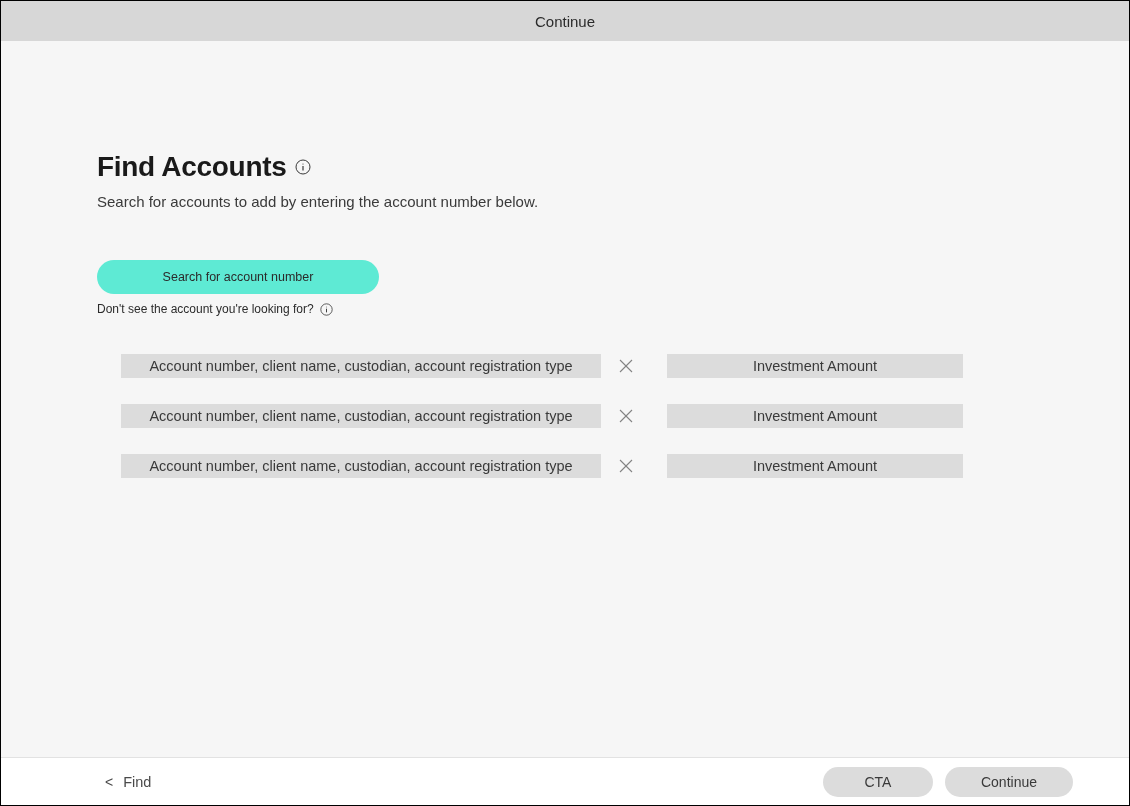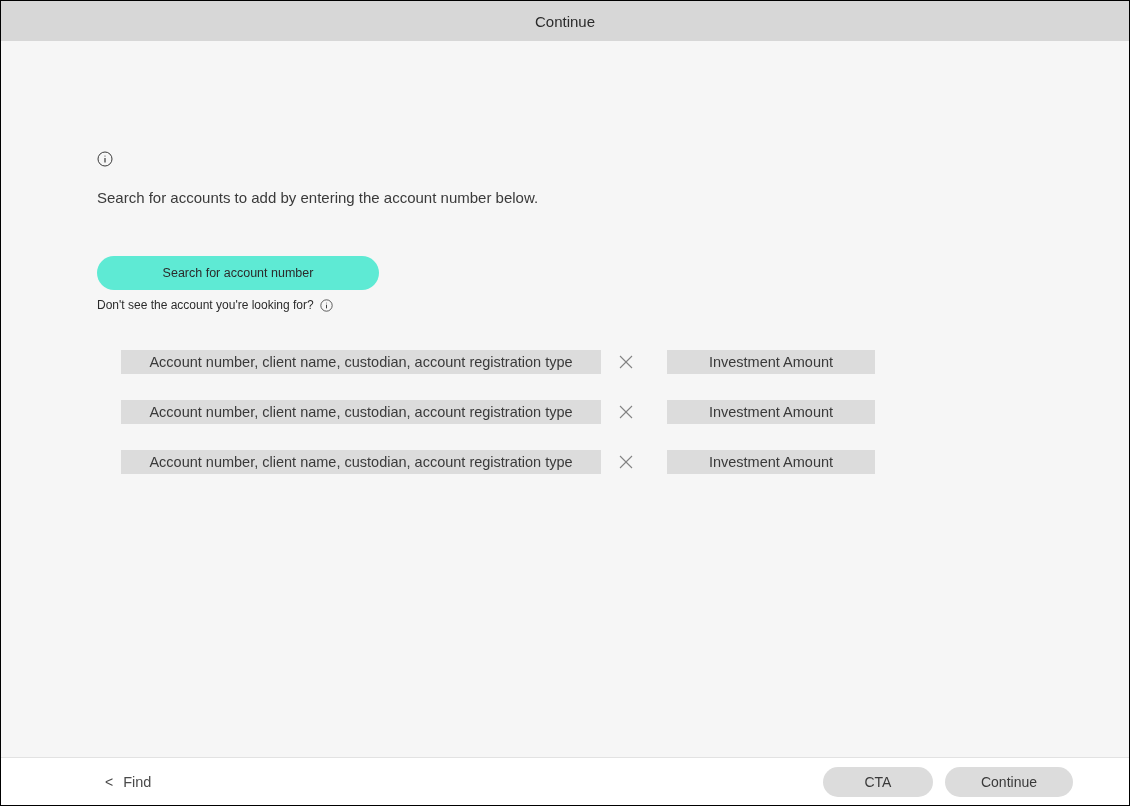--- a/index.html
+++ b/index.html
@@ -59,21 +59,21 @@
       width: 16px;
       height: 16px;
     }
     .info-icon svg {
       width: 16px;
       height: 16px;
     }
     .subtitle {
       font-size: 15px;
       color: #3a3a3a;
-      margin-top: 22px;
+      margin-top: 10px;
       font-weight: 400;
     }
     .search-pill {
       margin-top: 50px;
       width: 282px;
       height: 34px;
       background: #5eead4;
       border-radius: 18px;
       border: none;
       font-size: 12.5px;
@@ -132,21 +132,21 @@
       display: flex;
       align-items: center;
       justify-content: center;
       color: #6b6b6b;
     }
     .close-x svg {
       width: 14px;
       height: 14px;
     }
     .investment-amount {
-      width: 208px;
+      width: 296px;
       height: 24px;
       background: #dcdcdc;
       font-size: 14.5px;
       color: #3a3a3a;
       text-align: center;
       display: flex;
       align-items: center;
       justify-content: center;
       font-weight: 400;
     }
@@ -196,20 +196,21 @@
 
 <div class="frame">
 
   <div class="masthead">
     <span>Continue</span>
   </div>
 
   <div class="content-area">
 
     <div class="page-title-row">
+      <h1 class="page-title">Find Accounts</h1>
       <span class="info-icon">
         <svg viewBox="0 0 16 16" fill="none" stroke="#3a3a3a" stroke-width="1">
           <circle cx="8" cy="8" r="7"></circle>
           <circle cx="8" cy="5" r="0.6" fill="#3a3a3a" stroke="none"></circle>
           <line x1="8" y1="7" x2="8" y2="11.5" stroke-width="1.2"></line>
         </svg>
       </span>
     </div>
 
     <p class="subtitle">Search for accounts to add by entering the account number below.</p>

